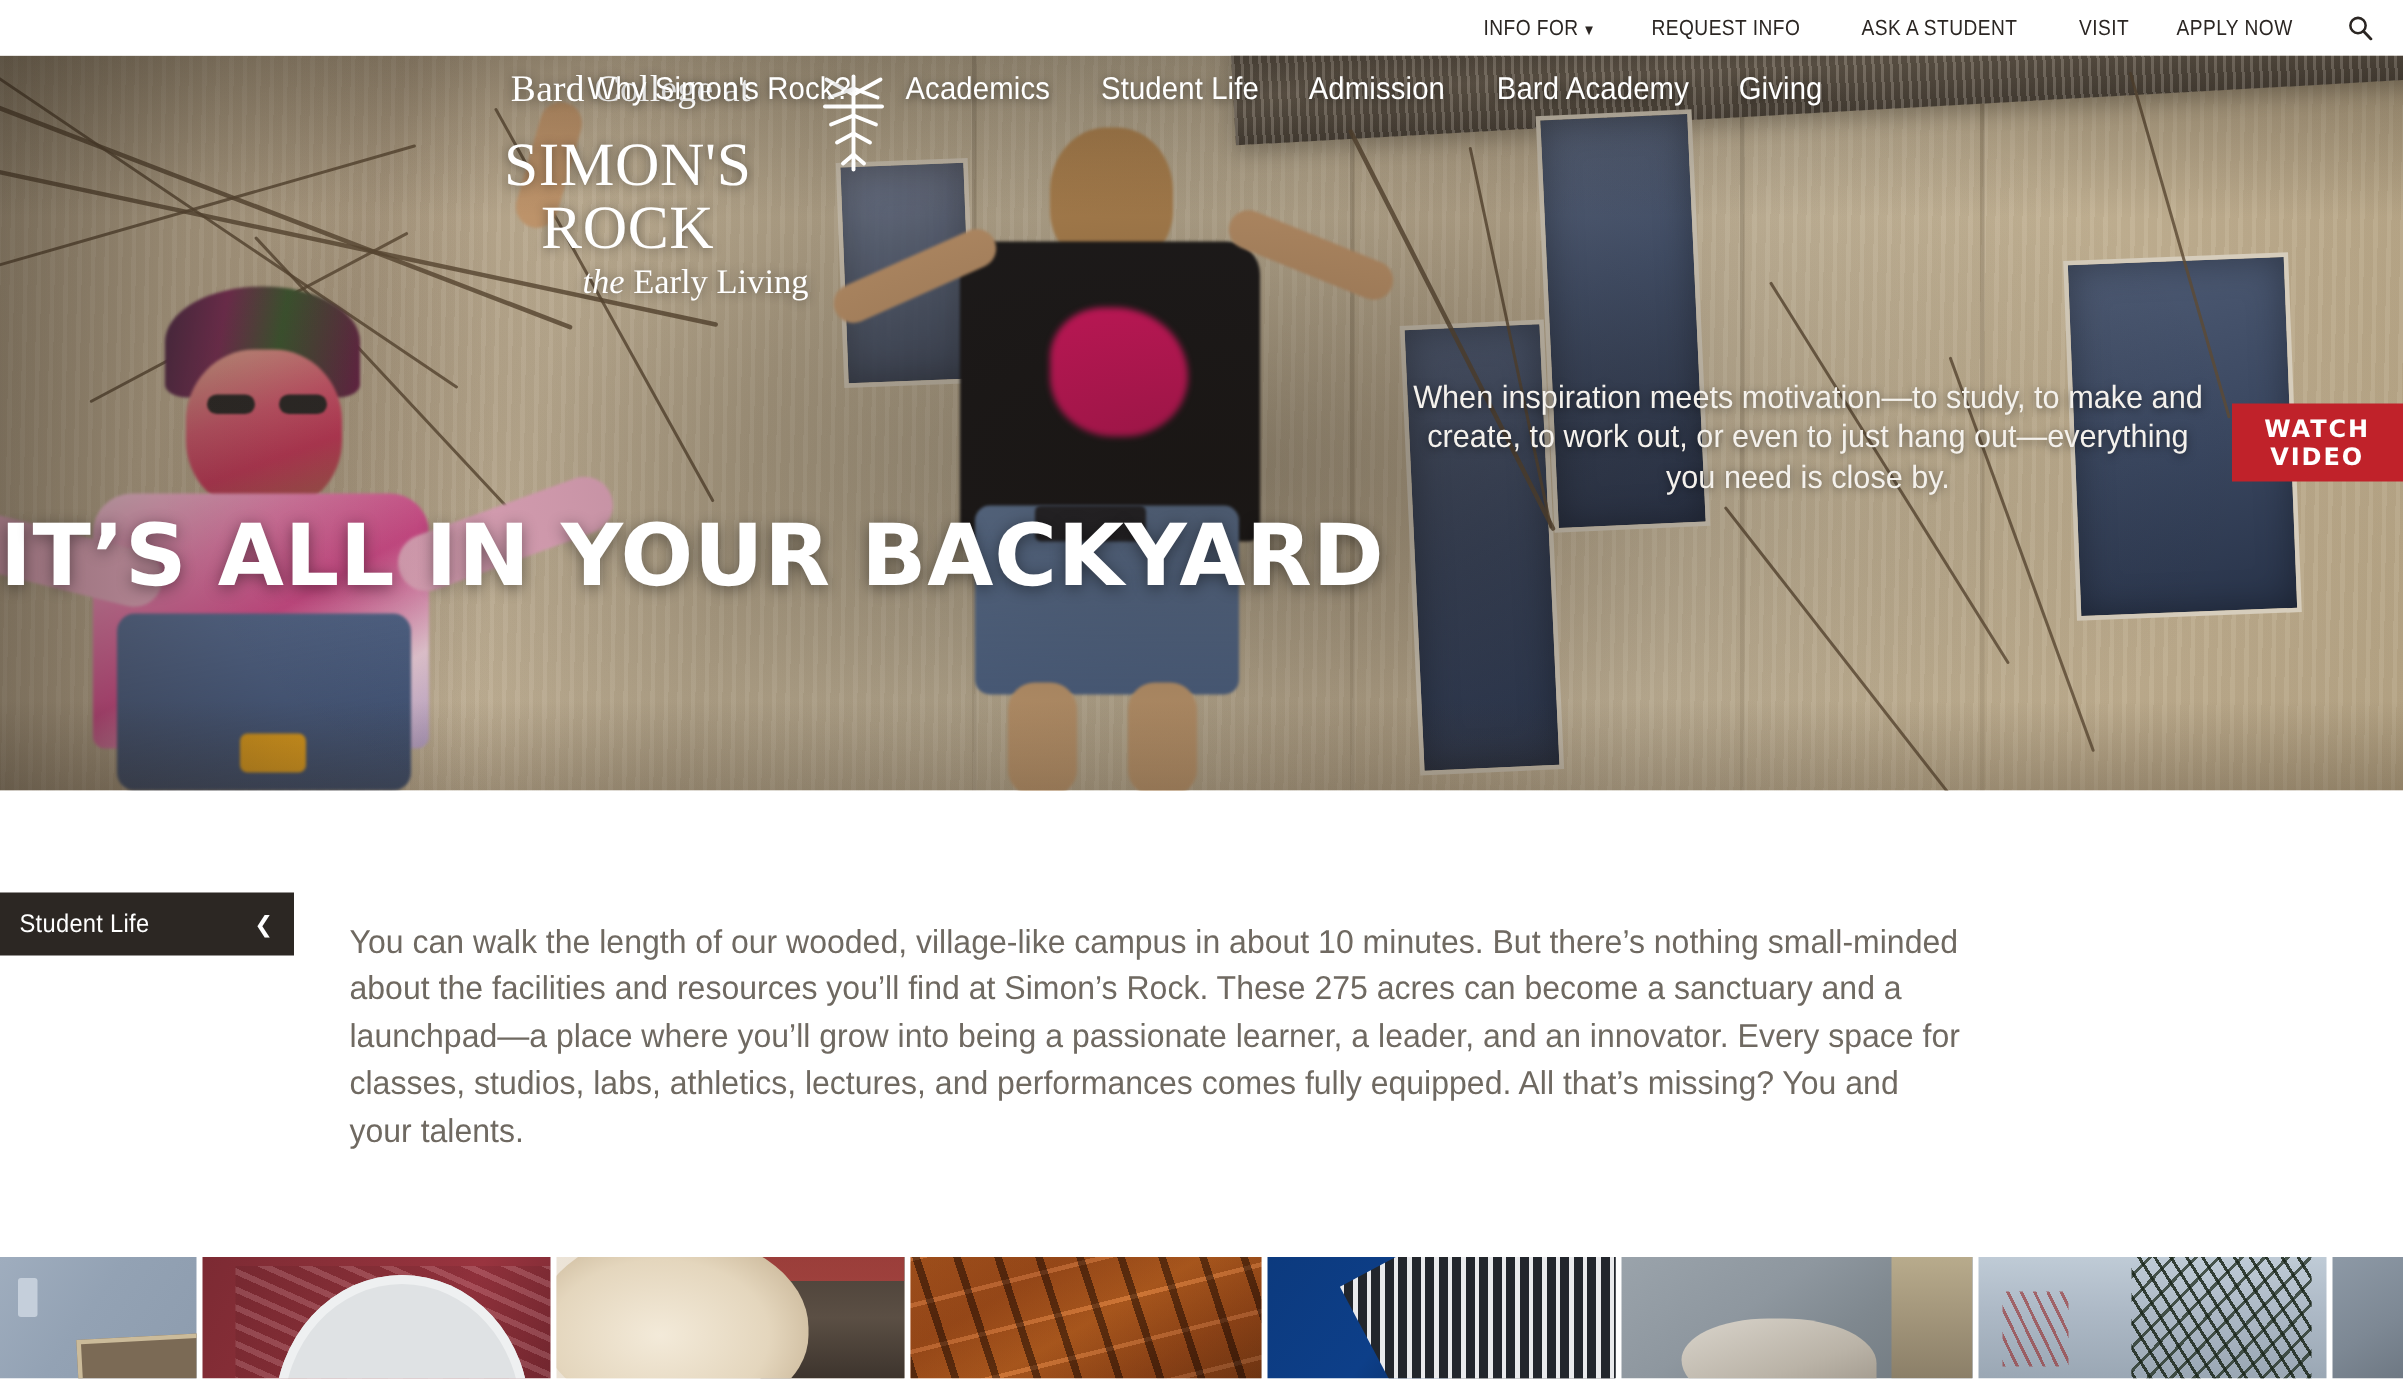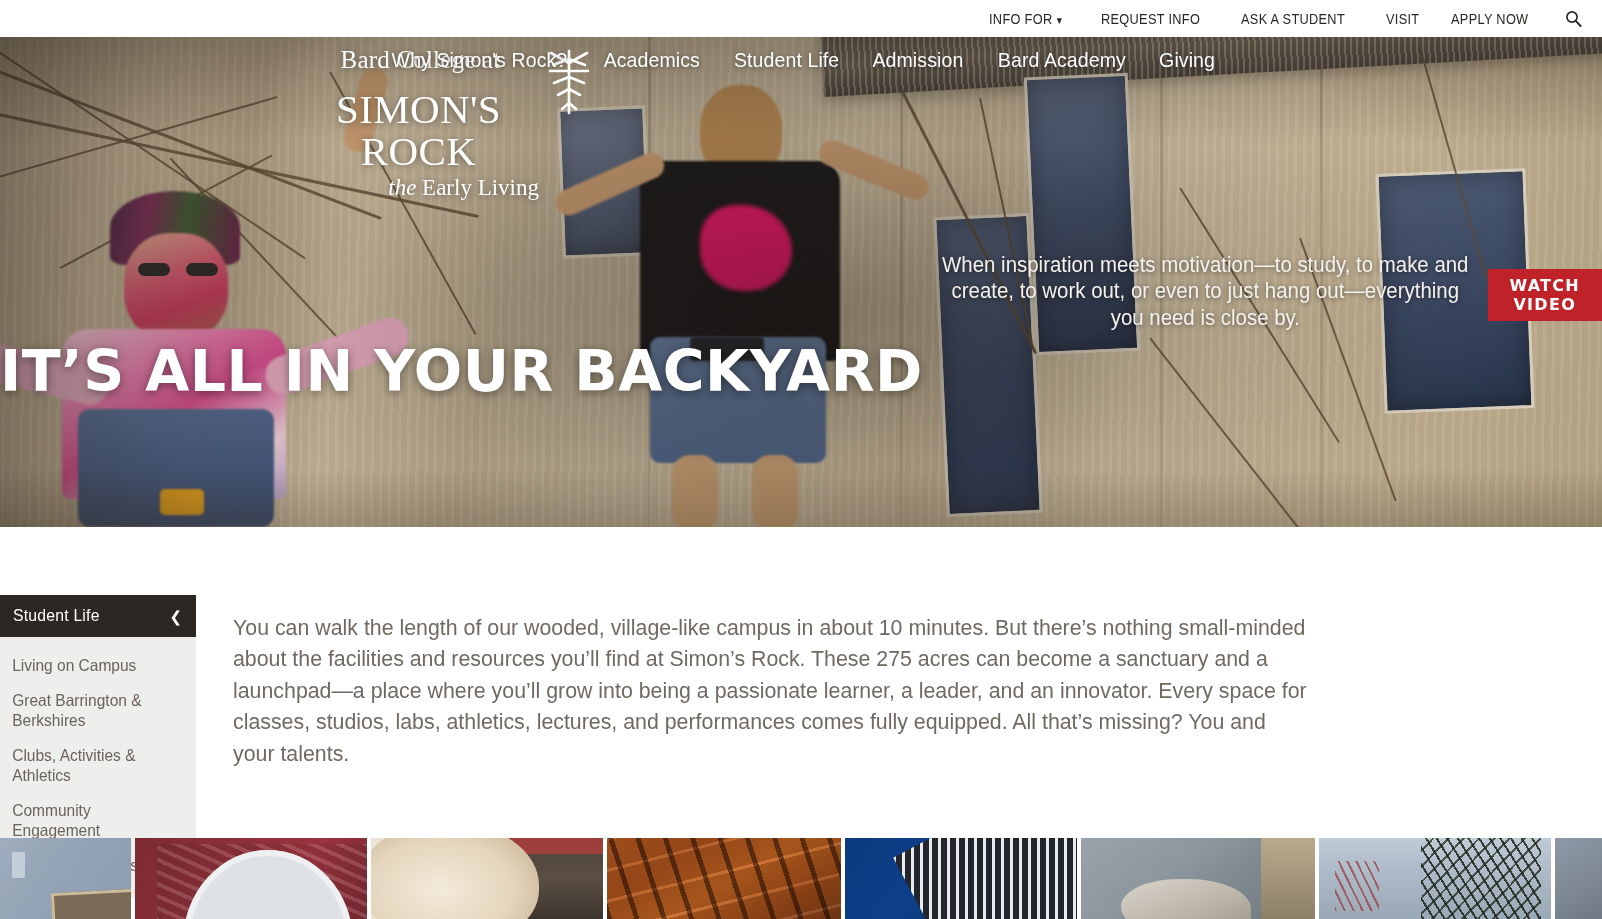--- a/index.html
+++ b/index.html
@@ -421,27 +421,20 @@
   <a class="nav-link">Giving</a>
 </nav>
 
 <div class="content">
 
   <aside class="sidebar">
     <div class="side-head">
       <span class="side-head-label">Student Life</span>
       <span class="side-chevron">❮</span>
     </div>
-    <div class="side-list">
-      <div class="side-item">Living on Campus</div>
-      <div class="side-item">Great Barrington &amp; Berkshires</div>
-      <div class="side-item">Clubs, Activities &amp; Athletics</div>
-      <div class="side-item">Community Engagement</div>
-      <div class="side-item">Maps &amp; Directions</div>
-    </div>
   </aside>
 
   <div class="main-col">
     <p class="section-body">You can walk the length of our wooded, village-like campus in about 10 minutes. But there’s nothing small-minded about the facilities and resources you’ll find at Simon’s Rock. These 275 acres can become a sanctuary and a launchpad—a place where you’ll grow into being a passionate learner, a leader, and an innovator. Every space for classes, studios, labs, athletics, lectures, and performances comes fully equipped. All that’s missing? You and your talents.</p>
   </div>
 </div>
 
 <div class="strip">
   <div class="tile t1"></div>
   <div class="tile t2"></div>

